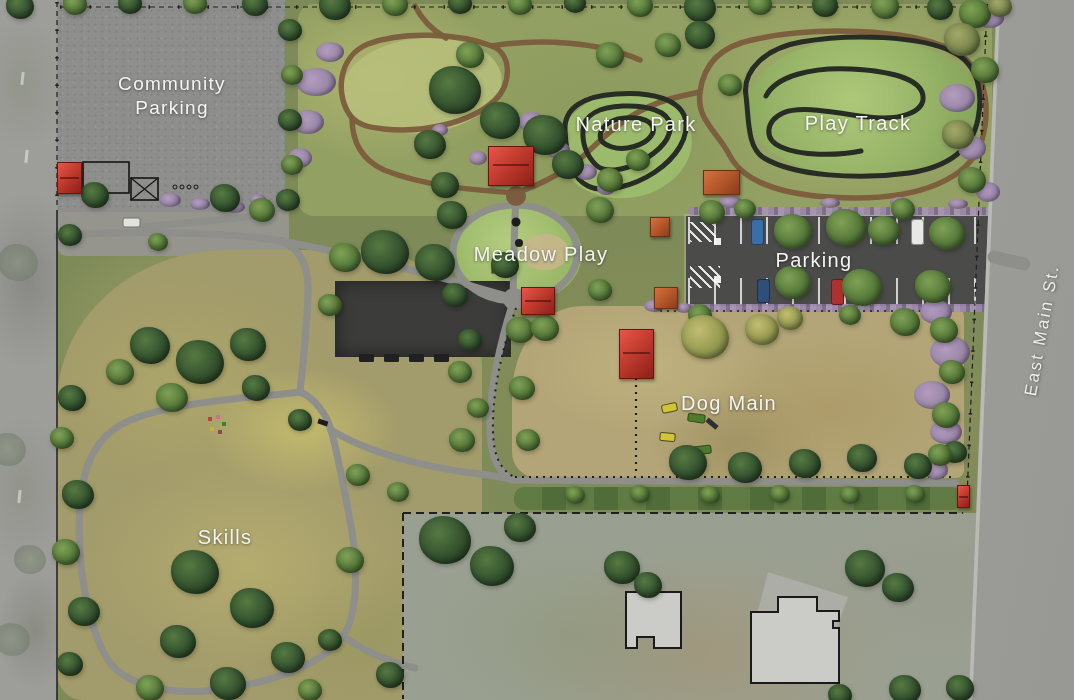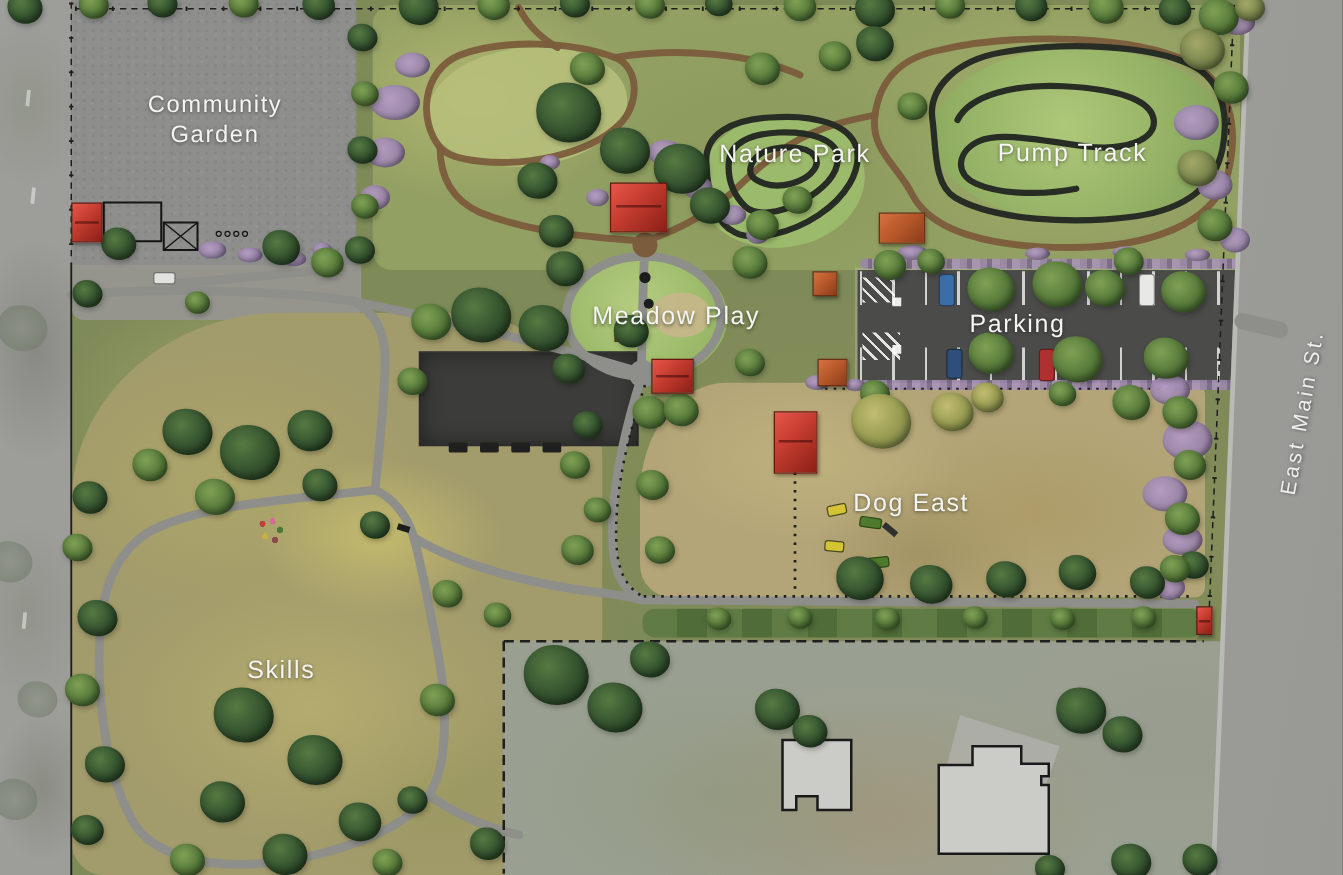--- a/index.html
+++ b/index.html
@@ -413,21 +413,21 @@
   <div class="abs shelter" style="left:488px;top:146px;width:44px;height:38px;"></div>
   <div class="abs shelter" style="left:521px;top:287px;width:32px;height:26px;"></div>
   <div class="abs shelter" style="left:619px;top:329px;width:33px;height:48px;"></div>
   <div class="abs shelter" style="left:57px;top:162px;width:23px;height:30px;"></div>
   <div class="abs shelter" style="left:957px;top:485px;width:11px;height:21px;"></div>
   <div class="abs shelter-orange" style="left:703px;top:170px;width:35px;height:23px;"></div>
   <div class="abs shelter-orange" style="left:650px;top:217px;width:18px;height:18px;"></div>
   <div class="abs shelter-orange" style="left:654px;top:287px;width:22px;height:20px;"></div>
   <div class="abs" id="picnic-cluster"></div>
 
-  <div class="map-label" id="label-community" style="left:172px;top:96px;">Community Garden</div>
+  <div class="map-label" id="label-community" style="left:172px;top:96px;">Community Parking</div>
   <div class="map-label" style="left:636px;top:124px;">Nature Park</div>
-  <div class="map-label" style="left:858px;top:123px;">Pump Track</div>
+  <div class="map-label" style="left:858px;top:123px;">Play Track</div>
   <div class="map-label" style="left:541px;top:254px;">Meadow Play</div>
   <div class="map-label" style="left:814px;top:260px;">Parking</div>
-  <div class="map-label" style="left:729px;top:403px;">Dog East</div>
+  <div class="map-label" style="left:729px;top:403px;">Dog Main</div>
   <div class="map-label" style="left:225px;top:537px;">Skills</div>
   <div class="map-label" id="label-street" style="left:1042px;top:330px;">East Main St.</div>
 </div>
 
 </body></html>

